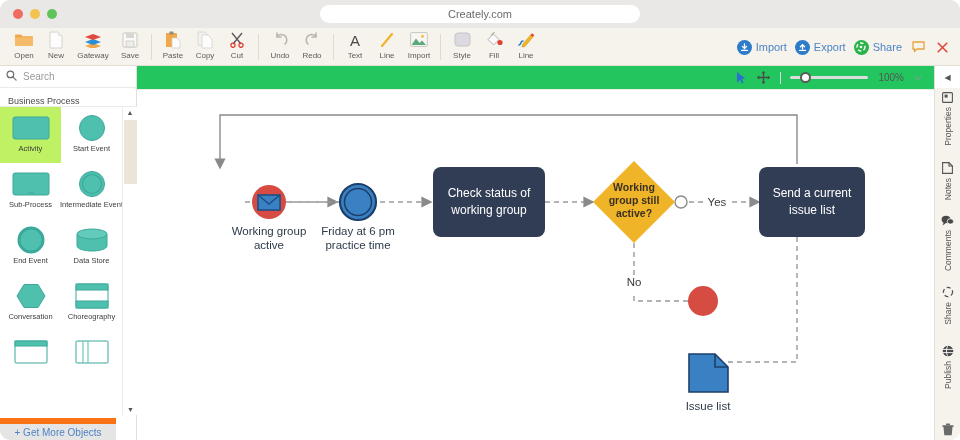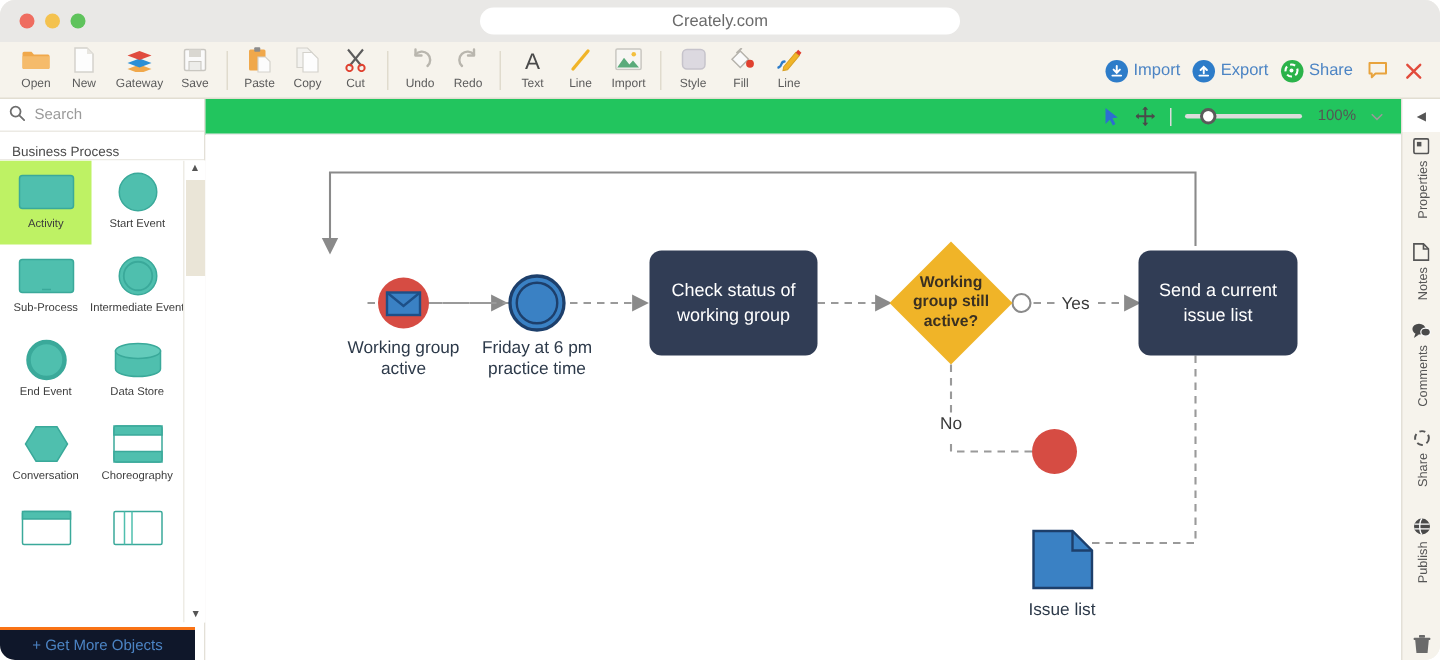--- a/index.html
+++ b/index.html
@@ -93,22 +93,22 @@
   .pcell.sel { background: #bef264; }
   .pcell .shp { height: 32px; display: flex; align-items: center; justify-content: center; }
   .pcell .nm { font-size: 7.5px; color: #3c3c3c; line-height: 9px; text-align: center; white-space: nowrap; }
   .pscroll {
     position: absolute; right: 0; top: 0; width: 15px; height: 308px;
     background: #fff; border-left: 1px solid #eeece5;
   }
   .pscroll .arw { height: 11px; display:flex;align-items:center;justify-content:center; font-size:7px; color:#555; }
   .pthumb { position: absolute; top: 13px; left: 1px; width: 13px; height: 64px; background: #eae5d7; }
   .getmore {
-    position: absolute; bottom: 0; left: 0; width: 130px; height: 22px;
-    background: #0f172a; border-top: 2px solid #f97316;
+    position: absolute; bottom: 0; left: 0; width: 116px; height: 22px;
+    background: #e5e5e5; border-top: 6px solid #f97316;
     display: flex; align-items: center; justify-content: center;
     font-size: 10px; color: #4c84c4; cursor: pointer;
   }
 
   
   .canvasbar {
     position: absolute; top: 66px; left: 137px; width: 797px; height: 24px;
     background: #22c55e; border-bottom: 1px solid #ececec;
     display: flex; align-items: center; justify-content: flex-end;
     padding-right: 8px; gap: 6px;

